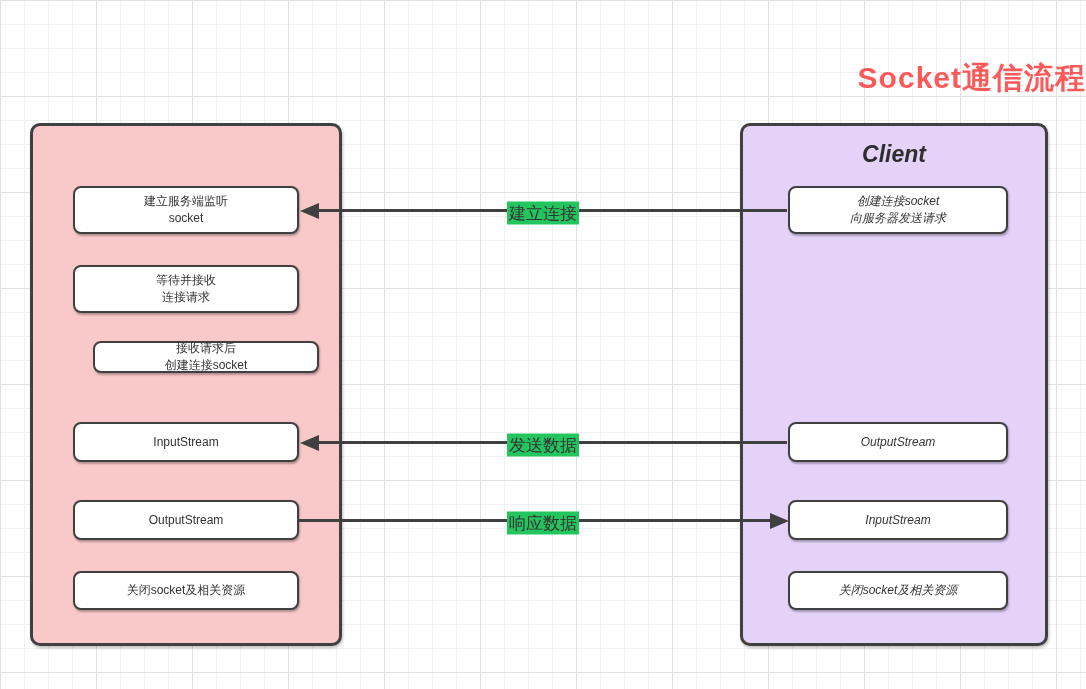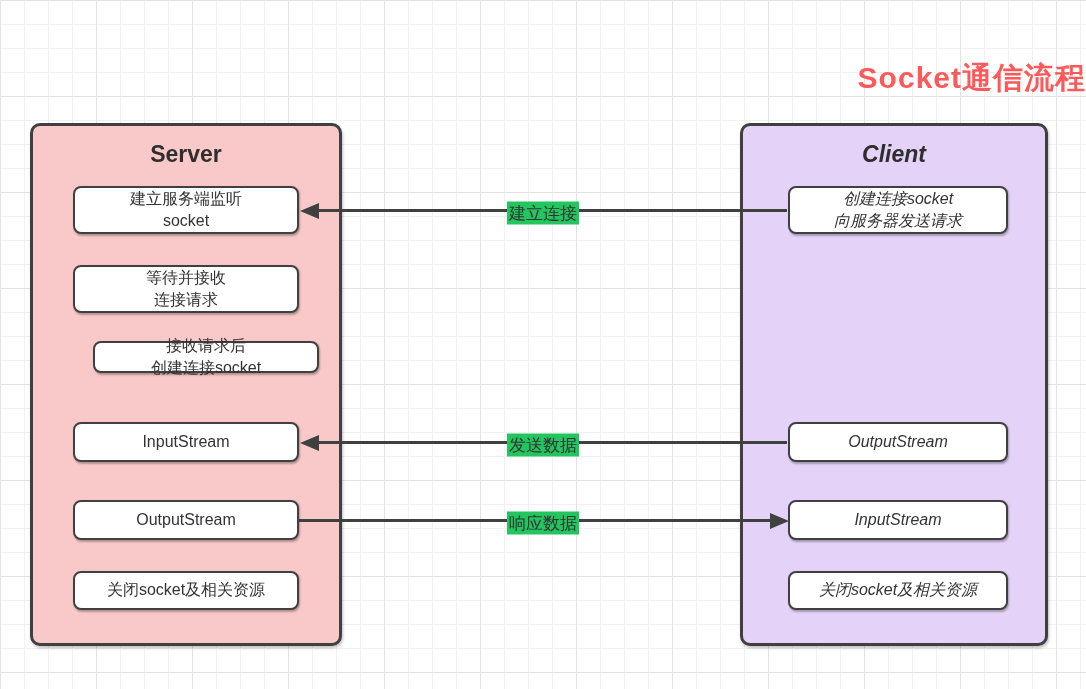--- a/index.html
+++ b/index.html
@@ -29,42 +29,41 @@
   .container.client { left: 740px; width: 308px; background: var(--client-fill); font-style: italic; }
   .container-title {
     position: absolute; top: 15px; left: 0; width: 100%;
     text-align: center; font-size: 23px; font-weight: bold; color: #2e2e2e;
   }
   .node {
     position: absolute; background: var(--box-fill);
     border: 2.5px solid var(--border-color); border-radius: 8px;
     box-shadow: 1px 1.5px 2px rgba(0,0,0,0.28);
     display: flex; align-items: center; justify-content: center;
-    text-align: center; font-size: 16px; color: #333333;
+    text-align: center; font-size: 12px; color: #333333;
     white-space: pre-line; line-height: 1.4; padding: 2px 4px;
   }
   .server .node { left: 40px; width: 226px; }
   .client .node { left: 45px; width: 220px; }
   .conn-line { position: absolute; height: 3px; background: var(--border-color); }
   .arrowhead { position: absolute; width: 0; height: 0; border-style: solid; }
   .arrowhead.left  { border-width: 8px 19px 8px 0; border-color: transparent var(--border-color) transparent transparent; }
   .arrowhead.right { border-width: 8px 0 8px 19px; border-color: transparent transparent transparent var(--border-color); }
   .conn-label {
     position: absolute; transform: translate(-50%, -50%);
     background: #22c55e; padding: 0 2px;
     font-size: 17px; color: #333333; white-space: nowrap;
   }
 </style>
 </head>
 <body>
 
 <div class="diagram-title">Socket通信流程</div>
 
 <div class="container server">
-  <div class="container-title">Server</div>
   <div class="node" style="top:60px;  height:48px;">建立服务端监听
 socket</div>
   <div class="node" style="top:139px; height:48px;">等待并接收
 连接请求</div>
   <div class="node" style="top:215px; height:32px;margin-left:20px;">接收请求后
 创建连接socket</div>
   <div class="node" style="top:296px; height:40px;">InputStream</div>
   <div class="node" style="top:374px; height:40px;">OutputStream</div>
   <div class="node" style="top:445px; height:39px;">关闭socket及相关资源</div>
 </div>

